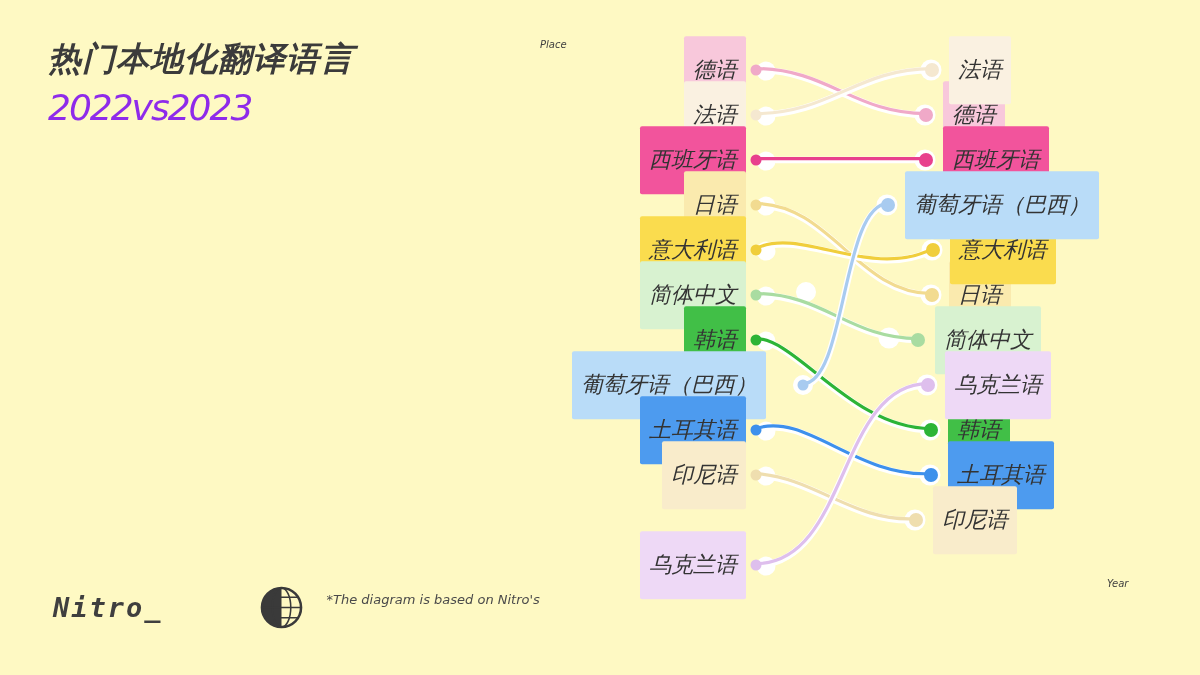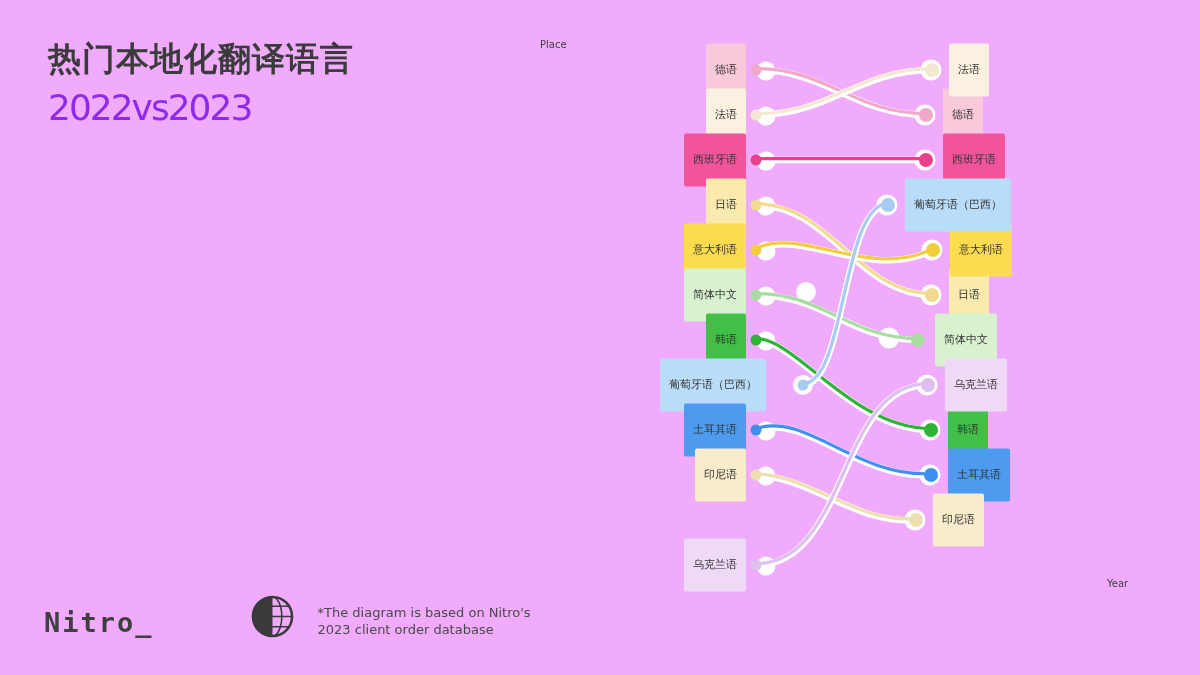--- a/index.html
+++ b/index.html
@@ -1,35 +1,36 @@
 <!DOCTYPE html>
 <html><head>
 <meta charset="utf-8">
 <style>
   html,body{margin:0;padding:0;background:#000;}
   .canvas{
-    position:relative;width:1200px;height:675px;background:#f0abfc;overflow:hidden;
+    position:relative;width:1200px;height:675px;background:#fef9c3;overflow:hidden;
     font-family:"DejaVu Sans","Liberation Sans",sans-serif;
+    font-style:italic;
   }
   .title-block{position:absolute;left:48px;top:36px;}
   .title{font-size:33px;font-weight:bold;color:#3b3b3b;letter-spacing:1px;line-height:1.4;}
   .subtitle{font-size:36px;font-weight:500;color:#8e2bea;letter-spacing:-2px;line-height:1.2;margin-top:4px;}
   .axis-label{position:absolute;font-size:10px;color:#3f3f3f;}
   #place-label{left:540px;top:39px;}
   #year-label{left:1107px;top:578px;}
   #chart-svg{position:absolute;left:0;top:0;}
   .lang-label{
-    position:absolute;font-size:11px;color:#333;padding:19px 9px;border-radius:2px;
+    position:absolute;font-size:22px;color:#333;padding:19px 9px;border-radius:2px;
     white-space:nowrap;transform:translateY(-50%);line-height:1.35;
   }
-  .footer{position:absolute;left:44px;top:586px;display:flex;align-items:flex-end;}
+  .footer{position:absolute;left:53px;top:586px;display:flex;align-items:flex-start;}
   .logo{font-family:"DejaVu Sans Mono","Liberation Mono",monospace;font-size:27px;font-weight:bold;
     color:#3f3f3f;letter-spacing:2px;margin-top:6px;}
   .globe{margin-left:97px;}
-  .note{margin-left:24px;margin-top:18px;font-size:13px;color:#4a4a4a;line-height:1.32;}
+  .note{margin-left:24px;margin-top:5px;font-size:13px;color:#4a4a4a;line-height:1.32;}
 </style>
 </head>
 <body>
 
 <div class="canvas">
 
   <div class="title-block">
     <div class="title">热门本地化翻译语言</div>
     <div class="subtitle">2022vs2023</div>
   </div>
@@ -158,17 +159,16 @@
     <svg class="globe" width="43" height="43" viewBox="0 0 44 44">
       <path d="M22 2 a20 20 0 0 0 0 40 z" fill="#3a3a3a"></path>
       <circle cx="22" cy="22" r="20" fill="none" stroke="#3a3a3a" stroke-width="2.6"></circle>
       <ellipse cx="22" cy="22" rx="9.5" ry="20" fill="none" stroke="#3a3a3a" stroke-width="1.6"></ellipse>
       <line x1="2.5" y1="22" x2="41.5" y2="22" stroke="#3a3a3a" stroke-width="1.6"></line>
       <line x1="5.5" y1="11.5" x2="38.5" y2="11.5" stroke="#3a3a3a" stroke-width="1.6"></line>
       <line x1="5.5" y1="32.5" x2="38.5" y2="32.5" stroke="#3a3a3a" stroke-width="1.6"></line>
     </svg>
     <div class="note">
       <div>*The diagram is based on Nitro's</div>
-      <div>2023 client order database</div>
     </div>
   </div>
 
 </div>
 
 </body></html>

